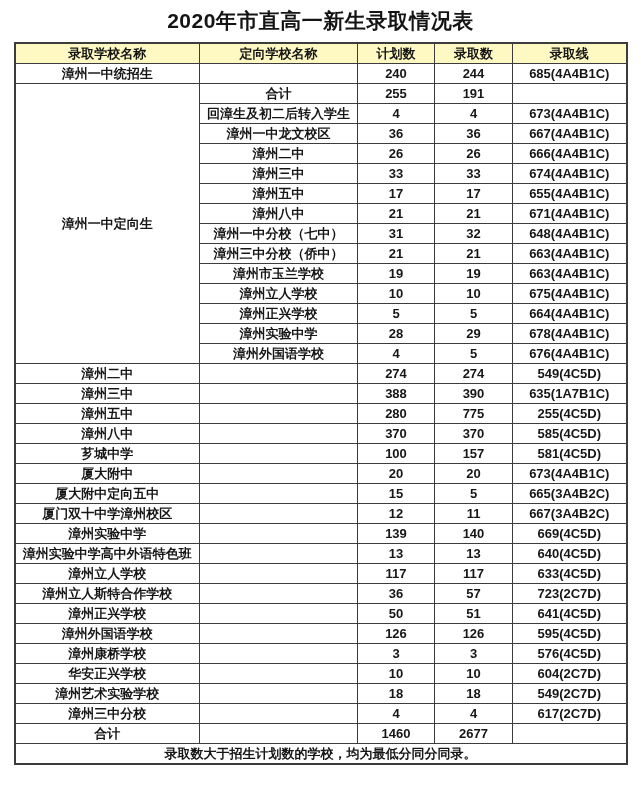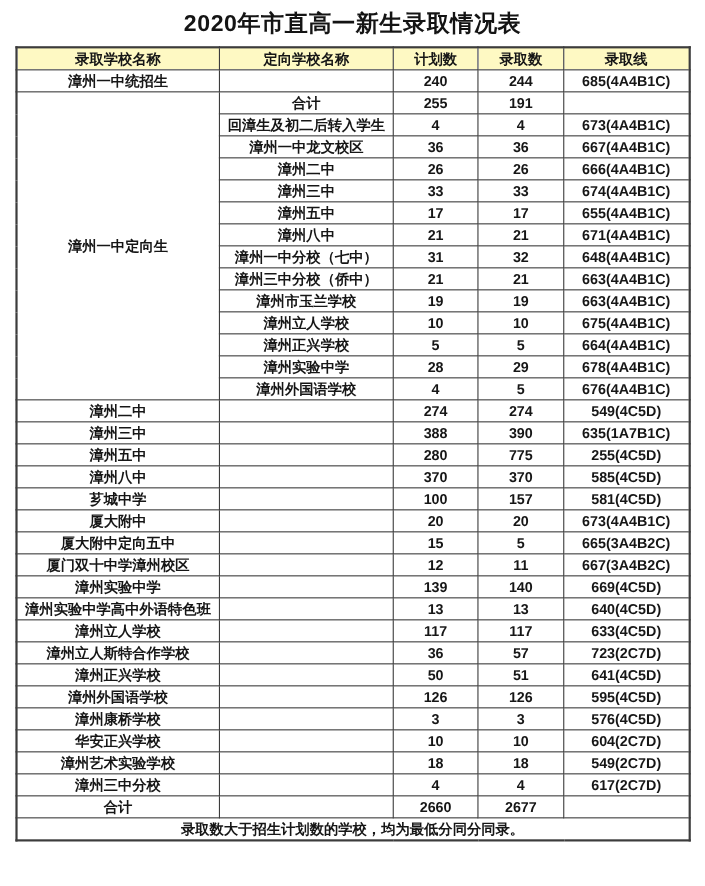--- a/index.html
+++ b/index.html
@@ -288,21 +288,21 @@
         <tr>
           <td>漳州三中分校</td>
           <td></td>
           <td>4</td>
           <td>4</td>
           <td>617(2C7D)</td>
         </tr>
         <tr>
           <td>合计</td>
           <td></td>
-          <td>2660</td>
+          <td>1460</td>
           <td>2677</td>
           <td></td>
         </tr>
       </tbody>
     <tfoot>
       <tr>
         <td colspan="5" class="note-cell">录取数大于招生计划数的学校，均为最低分同分同录。</td>
       </tr>
     </tfoot>
   </table>

